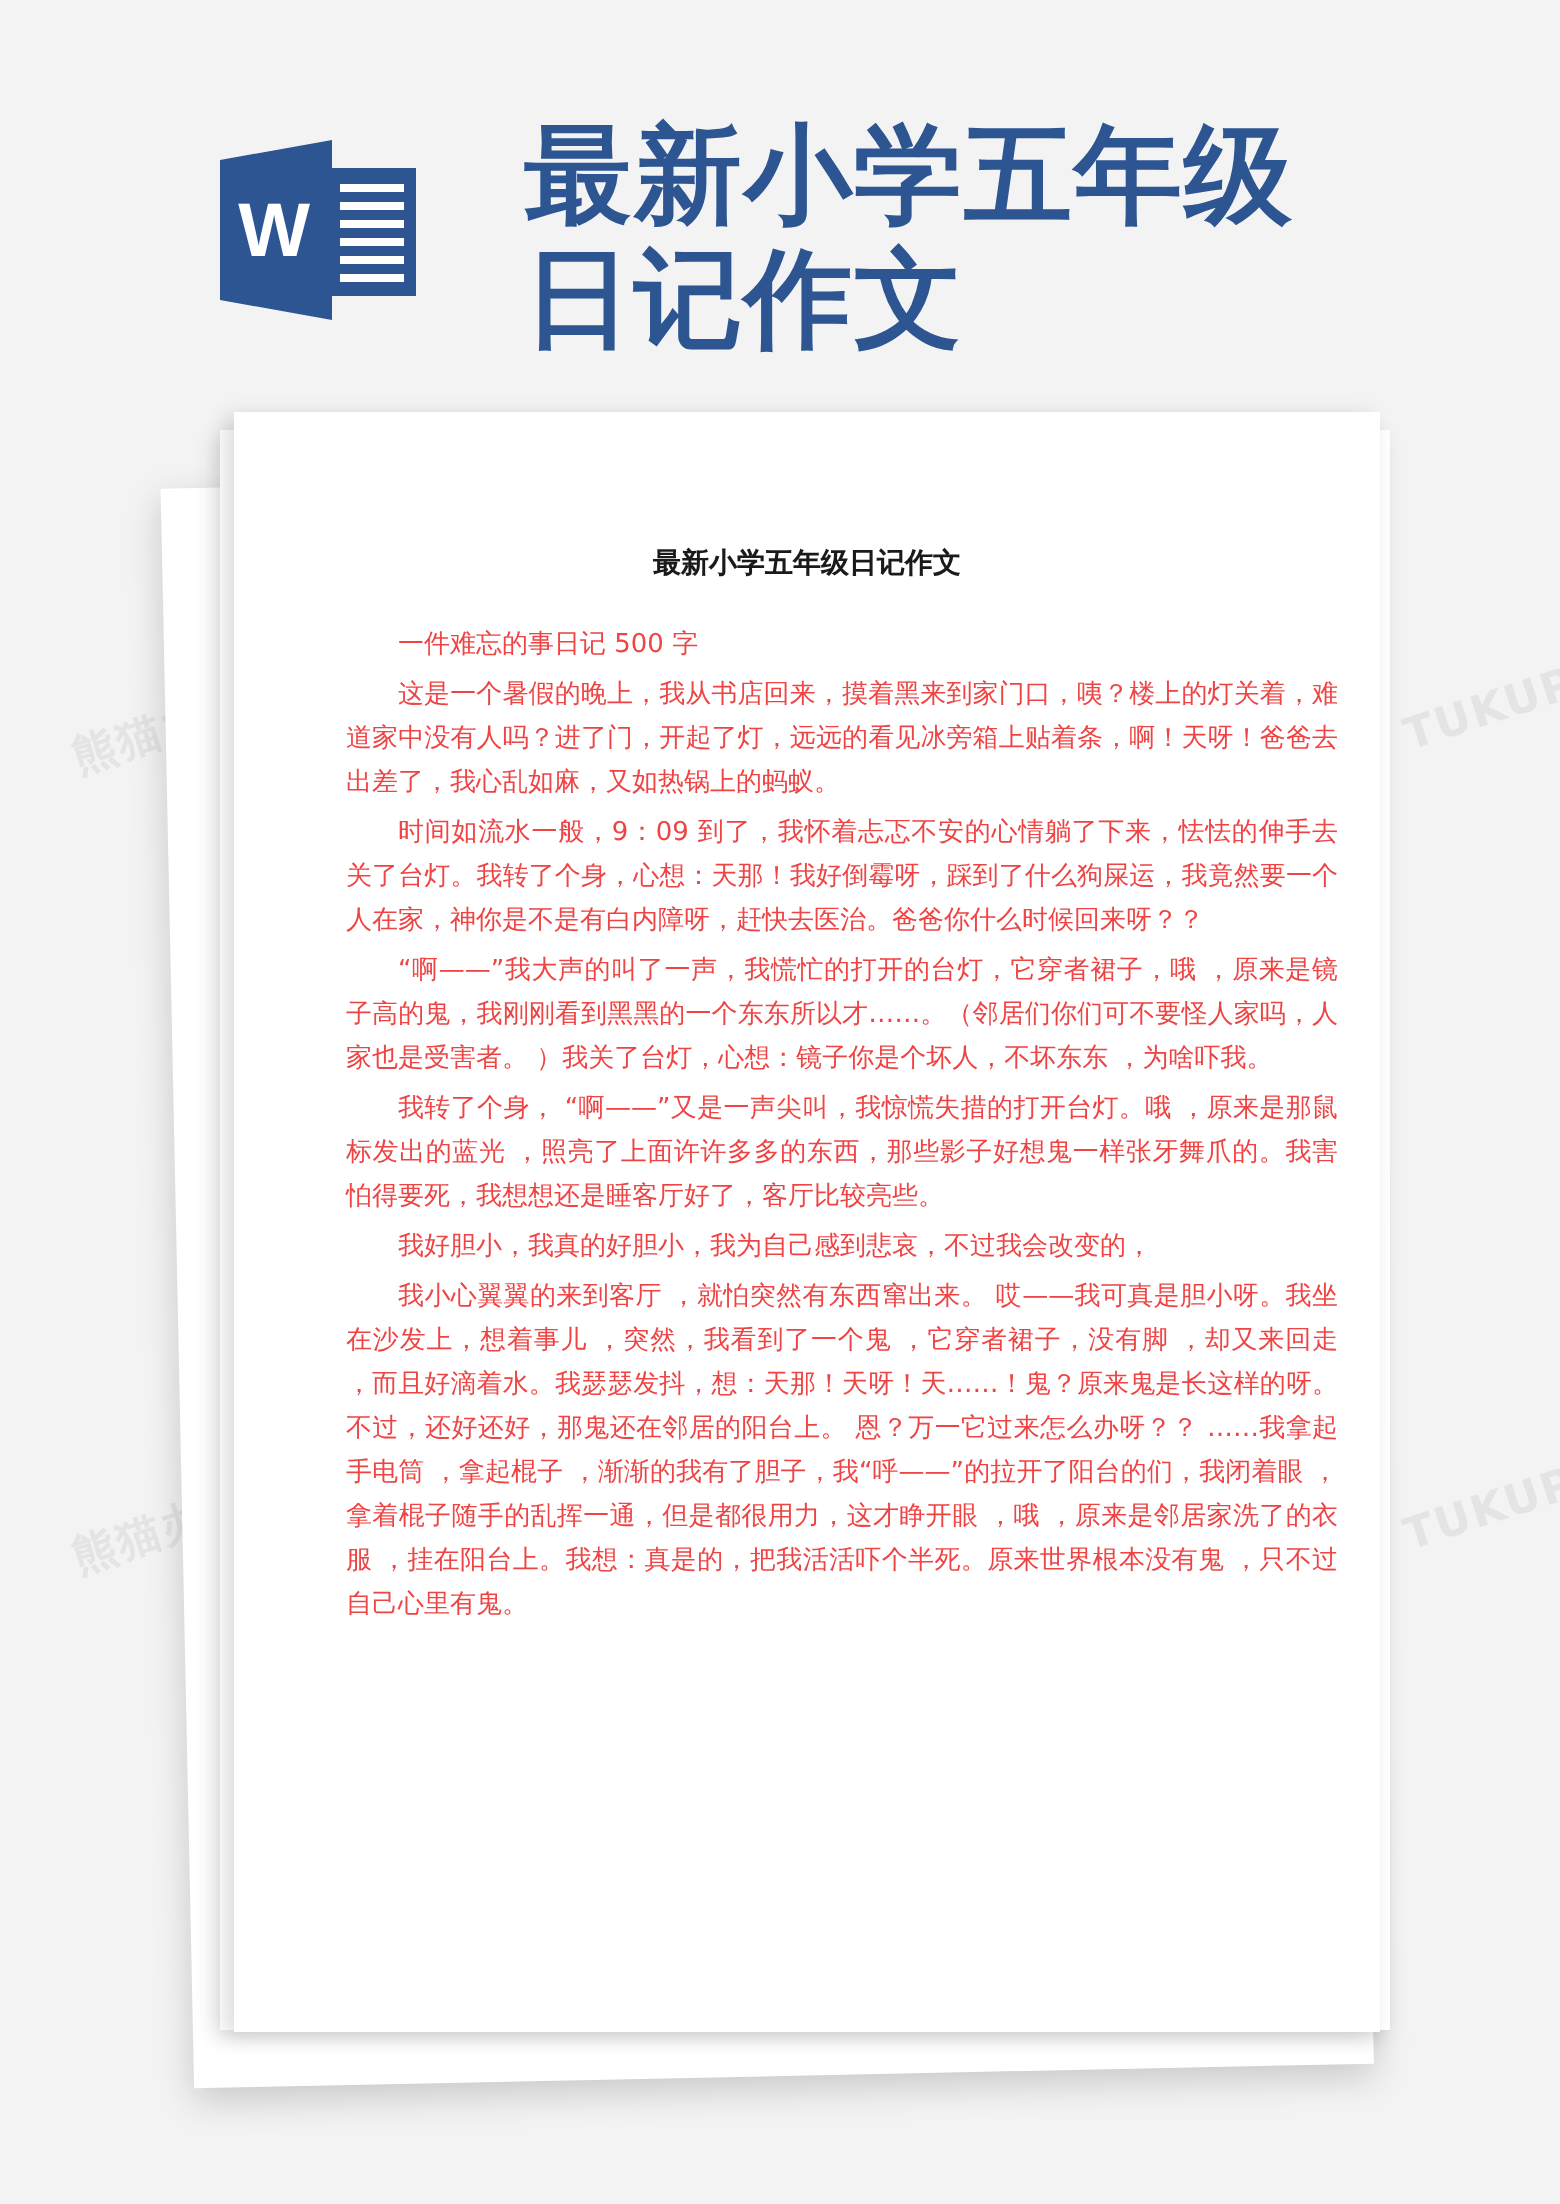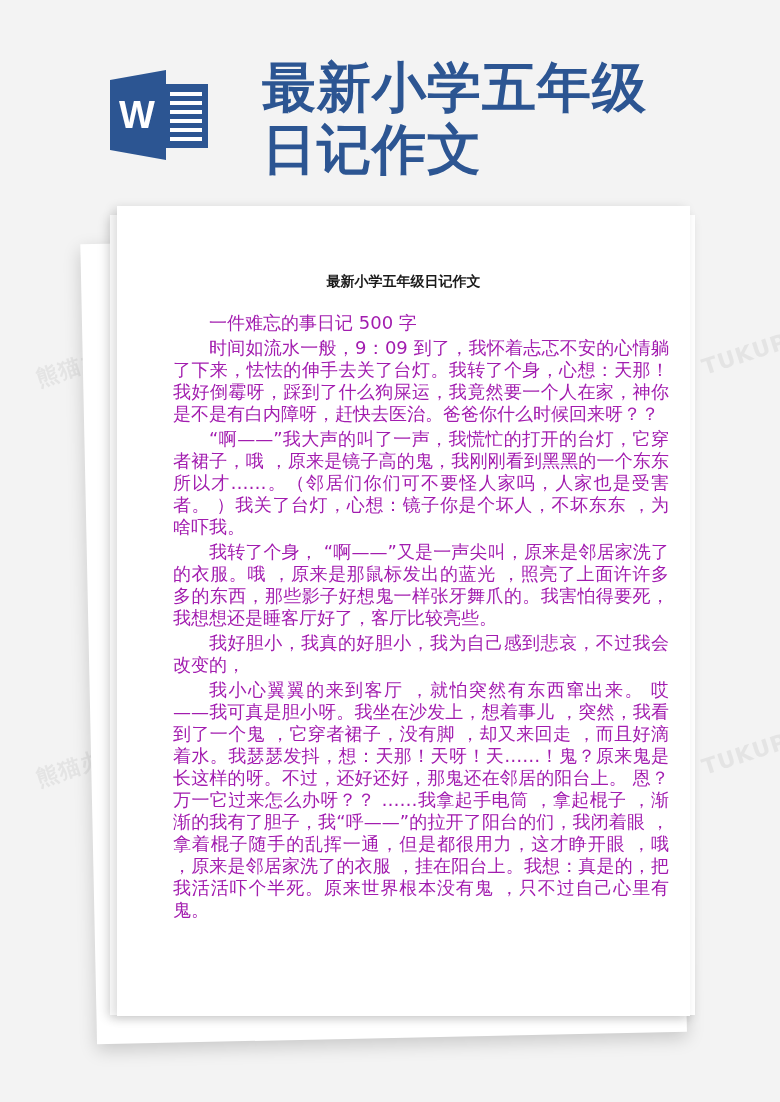--- a/index.html
+++ b/index.html
@@ -36,21 +36,21 @@
     position: absolute; left: 117px; top: 206px; width: 573px; height: 810px;
     background: #ffffff;
     box-shadow: -4px 2px 10px rgba(0,0,0,0.14);
   }
   .doc-title {
     position: absolute; left: 0; top: 67px; width: 100%;
     text-align: center; font-weight: bold; font-size: 14px; color: #1a1a1a;
   }
   .doc-body {
     position: absolute; left: 56px; top: 106px; width: 496px;
-    font-size: 18px; color: #a21caf; line-height: 22px;
+    font-size: 13px; color: #ef4444; line-height: 22px;
   }
   .doc-body p { text-indent: 2em; margin-bottom: 3px; text-align: justify; }
 
   
   .wm {
     position: absolute; font-size: 22px; font-weight: bold;
     color: rgba(190,190,190,0.28); transform: rotate(-18deg);
     white-space: nowrap; pointer-events: none; letter-spacing: 1px;
   }
 </style>
@@ -81,19 +81,20 @@
 <div class="wm" style="left:300px;top:700px;">熊猫办公 TUKUPPT.COM</div>
 <div class="wm" style="left:600px;top:740px;">熊猫办公 TUKUPPT.COM</div>
 
 <div class="sheet-back"></div>
 <div class="sheet-mid"></div>
 
 <div class="page">
   <div class="doc-title">最新小学五年级日记作文</div>
   <div class="doc-body">
     <p>一件难忘的事日记 500 字</p>
+    <p>这是一个暑假的晚上，我从书店回来，摸着黑来到家门口，咦？楼上的灯关着，难道家中没有人吗？进了门，开起了灯，远远的看见冰旁箱上贴着条，啊！天呀！爸爸去出差了，我心乱如麻，又如热锅上的蚂蚁。</p>
     <p>时间如流水一般，9：09 到了，我怀着忐忑不安的心情躺了下来，怯怯的伸手去关了台灯。我转了个身，心想：天那！我好倒霉呀，踩到了什么狗屎运，我竟然要一个人在家，神你是不是有白内障呀，赶快去医治。爸爸你什么时候回来呀？？</p>
     <p>“啊——”我大声的叫了一声，我慌忙的打开的台灯，它穿者裙子，哦 ，原来是镜子高的鬼，我刚刚看到黑黑的一个东东所以才……。（邻居们你们可不要怪人家吗，人家也是受害者。 ）我关了台灯，心想：镜子你是个坏人，不坏东东 ，为啥吓我。</p>
-    <p>我转了个身， “啊——”又是一声尖叫，原来是邻居家洗了的衣服。哦 ，原来是那鼠标发出的蓝光 ，照亮了上面许许多多的东西，那些影子好想鬼一样张牙舞爪的。我害怕得要死，我想想还是睡客厅好了，客厅比较亮些。</p>
+    <p>我转了个身， “啊——”又是一声尖叫，我惊慌失措的打开台灯。哦 ，原来是那鼠标发出的蓝光 ，照亮了上面许许多多的东西，那些影子好想鬼一样张牙舞爪的。我害怕得要死，我想想还是睡客厅好了，客厅比较亮些。</p>
     <p>我好胆小，我真的好胆小，我为自己感到悲哀，不过我会改变的，</p>
     <p>我小心翼翼的来到客厅 ，就怕突然有东西窜出来。 哎——我可真是胆小呀。我坐在沙发上，想着事儿 ，突然，我看到了一个鬼 ，它穿者裙子，没有脚 ，却又来回走 ，而且好滴着水。我瑟瑟发抖，想：天那！天呀！天……！鬼？原来鬼是长这样的呀。不过，还好还好，那鬼还在邻居的阳台上。 恩？万一它过来怎么办呀？？ ……我拿起手电筒 ，拿起棍子 ，渐渐的我有了胆子，我“呼——”的拉开了阳台的们，我闭着眼 ，拿着棍子随手的乱挥一通，但是都很用力，这才睁开眼 ，哦 ，原来是邻居家洗了的衣服 ，挂在阳台上。我想：真是的，把我活活吓个半死。原来世界根本没有鬼 ，只不过自己心里有鬼。</p>
   </div>
 </div>
 
 </body></html>

